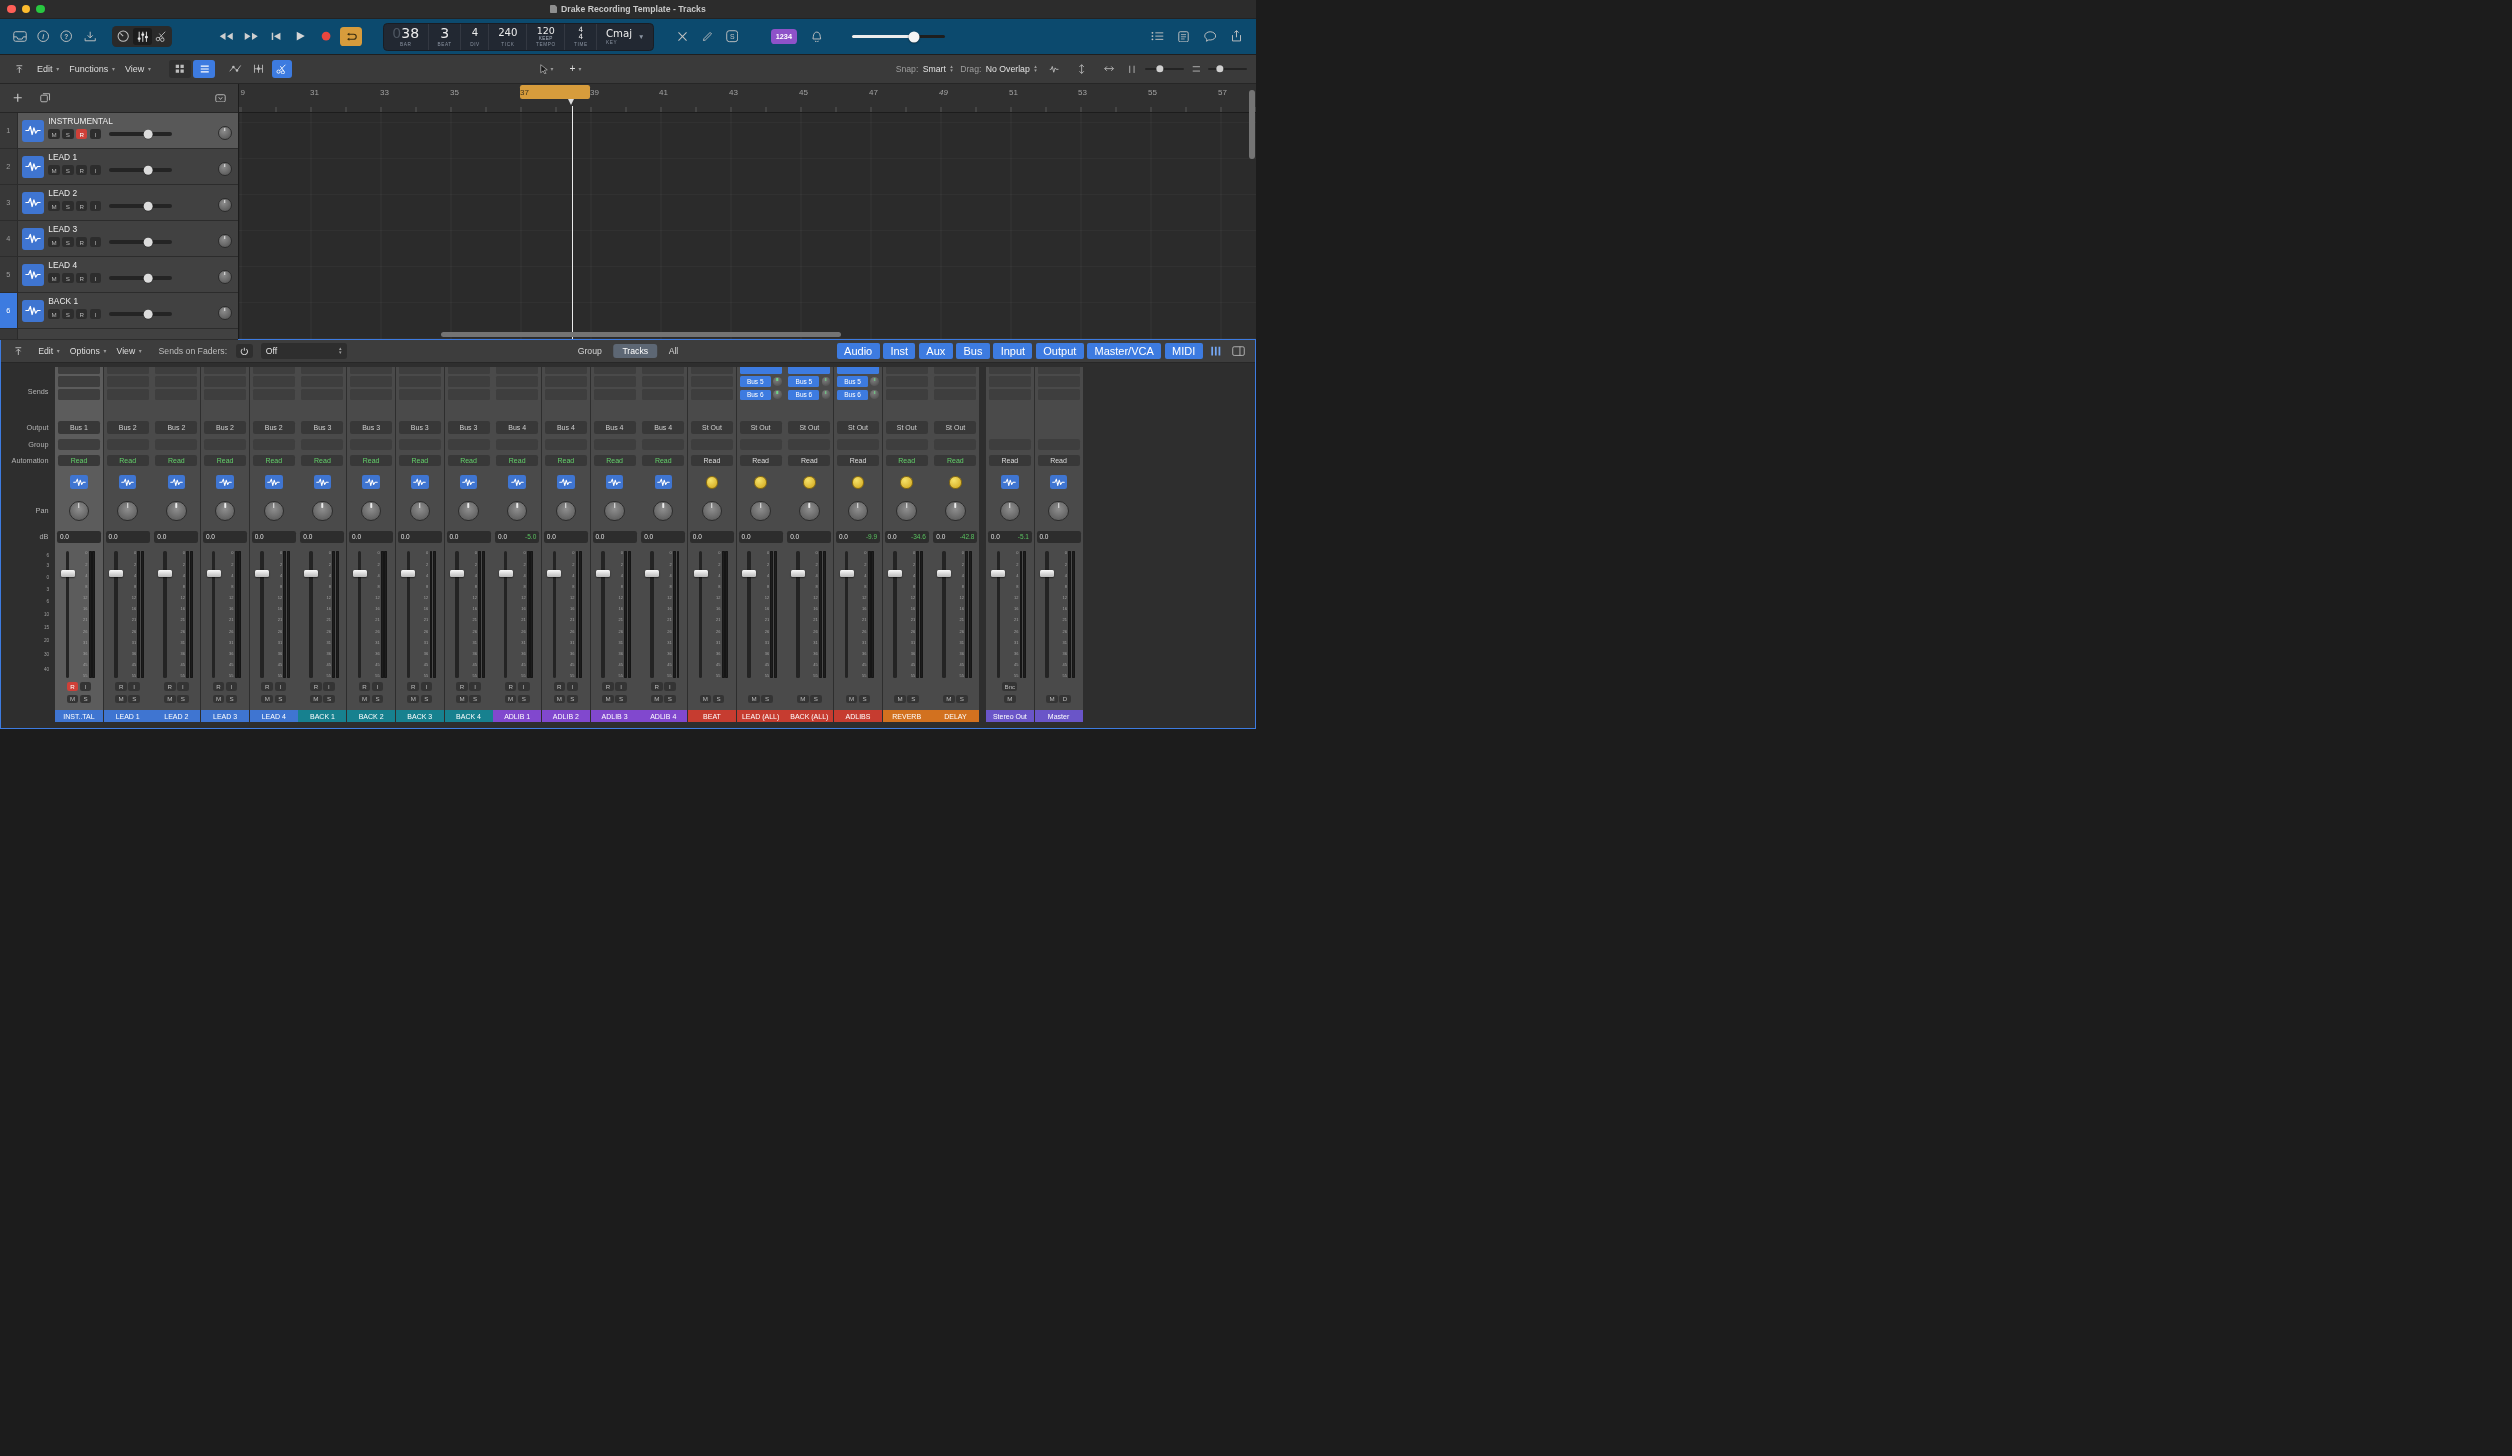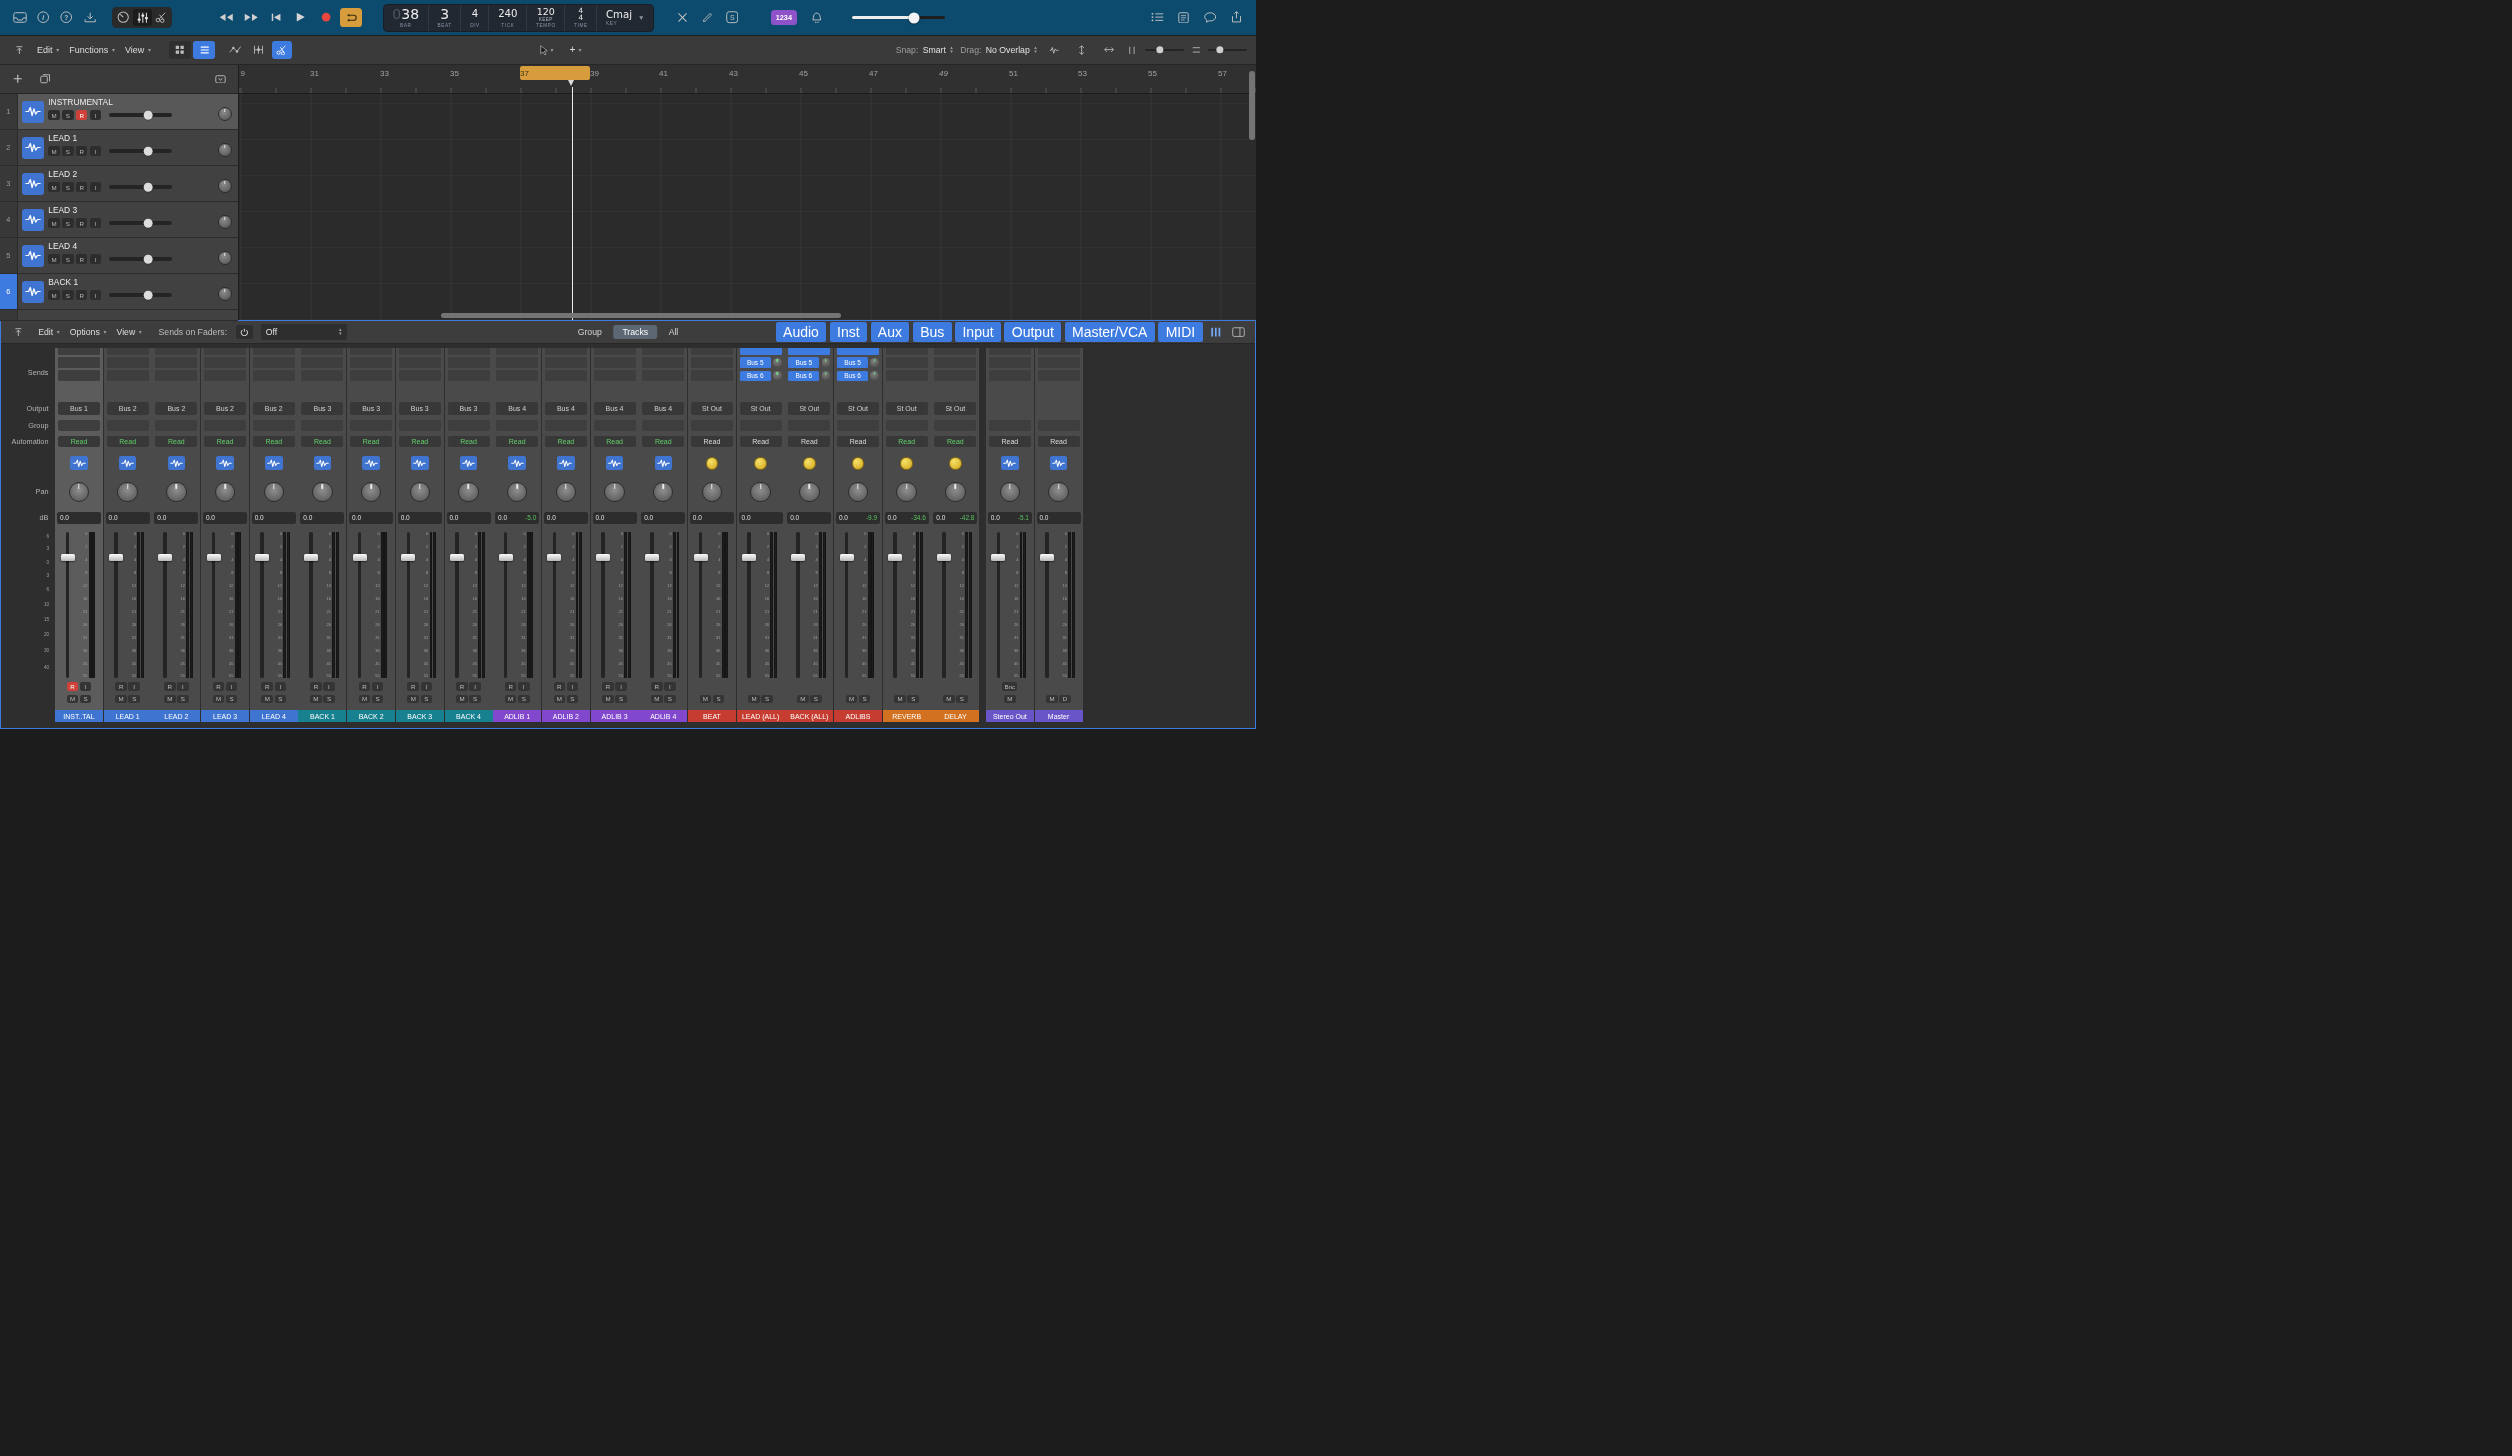--- a/index.html
+++ b/index.html
@@ -101,21 +101,21 @@
 .mixer{flex:1;min-height:0;border:1.5px solid #3d7be0;background:#2e2e2e;display:flex;flex-direction:column}
 .mx-header{height:23px;flex:none;background:#3d3d3d;border-bottom:0.7px solid #272727;display:flex;align-items:center;gap:4.4px;padding:0 7.3px;position:relative}
 .mx-header .menu{font-size:8.7px;height:16px}
 .sof-label{color:#bdbdbd;font-size:8.7px;margin-left:7.3px}
 .power-btn{width:17.5px;height:14.5px;border-radius:2.9px;background:#2e2e2e;display:flex;align-items:center;justify-content:center;margin-left:4.4px}
 .off-select{width:86px;height:15.3px;border-radius:2.9px;background:#2e2e2e;display:flex;align-items:center;justify-content:space-between;padding:0 5.1px;color:#e2e2e2;font-size:8.7px;margin-left:2.9px}
 .mx-tabs{position:absolute;left:50%;transform:translateX(-50%);display:flex;gap:1.5px}
 .mx-tab{padding:2.2px 9.5px;border-radius:2.9px;color:#d6d6d6;font-size:8.7px}
 .mx-tab.active{background:#5d6774;color:#fff}
 .mx-right{display:flex;gap:3.6px;margin-left:auto;align-items:center}
-.filter{padding:2.2px 7.3px;border-radius:2px;background:#3d7be0;color:#fff;font-size:14px;white-space:nowrap}
+.filter{padding:2.2px 7.3px;border-radius:2px;background:#3d7be0;color:#fff;font-size:11px;white-space:nowrap}
 .view-ico{width:19px;height:14.5px;border-radius:2.9px;display:flex;align-items:center;justify-content:center}
 .mx-body{flex:1;min-height:0;display:flex;padding:4.4px 0 5.8px 0;overflow:hidden}
 .gutter{width:54px;flex:none;display:flex;flex-direction:column;color:#b2b2b2;font-size:7.3px}
 .g-row{display:flex;align-items:center;justify-content:flex-end;padding-right:6.5px;flex:none}
 .g-sends{height:48px}
 .g-out{height:12.4px;margin-top:5.8px}
 .g-group{height:10.2px;margin-top:5.8px}
 .g-auto{height:11px;margin-top:5.8px}
 .g-icon{height:17.5px;margin-top:7.3px}
 .g-pan{height:28px;margin-top:5.8px}
@@ -161,20 +161,31 @@
 .s-ms{height:10.2px;margin-top:2.9px;flex:none;display:flex;gap:1.5px;align-items:center;justify-content:center}
 .sbtn{min-width:11.6px;height:8.7px;padding:0 2.2px;background:#343434;border-radius:2.2px;color:#bababa;font-size:6.2px;display:flex;align-items:center;justify-content:center}
 .sbtn.armed{background:#cf4038;color:#fff}
 .s-name{height:12.4px;margin-top:5.8px;width:100%;flex:none;font-size:7px;color:#fff;display:flex;align-items:center;justify-content:center;overflow:hidden;white-space:nowrap}
 </style>
 </head>
 <body>
 
 <div class="window">
 
+  <div class="titlebar">
+    <div class="lights">
+      <span class="light red"></span>
+      <span class="light yellow"></span>
+      <span class="light green"></span>
+    </div>
+    <div class="title-wrap">
+      <span class="doc-ico"></span>
+      <span class="title">Drake Recording Template - Tracks</span>
+    </div>
+  </div>
 
   <div class="toolbar">
     <div class="tb-left">
       <span class="tb-ico">
           <svg width="14" height="11" viewBox="0 0 19 15">
             <rect x="1" y="1" width="17" height="13" rx="2.5" fill="none" stroke="#c2c2c2" stroke-width="1.3"></rect>
             <path d="M1 8h4l1.6 3h5.8L14 8h4" fill="none" stroke="#c2c2c2" stroke-width="1.3"></path>
           </svg>
         </span>
       <span class="tb-ico">

